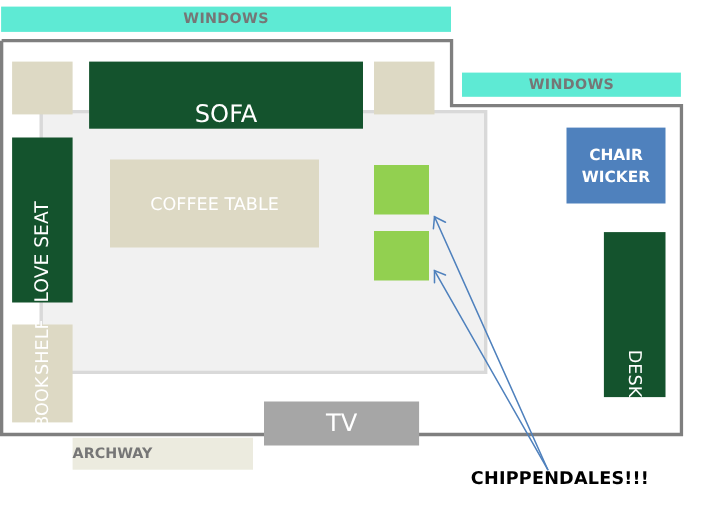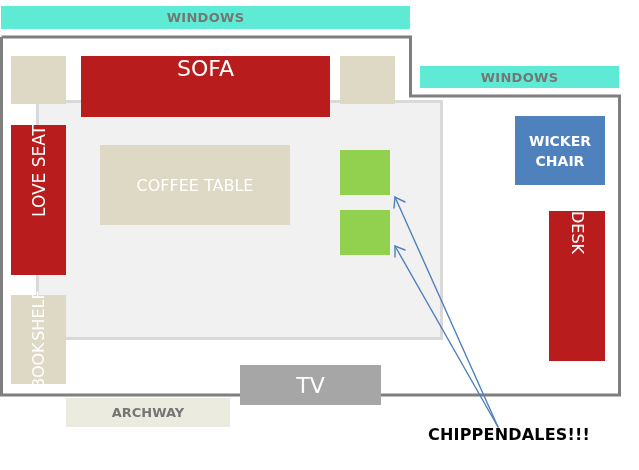--- a/index.html
+++ b/index.html
@@ -2,22 +2,22 @@
 <html><head>
 <meta charset="utf-8">
 <style>
   html, body { margin:0; padding:0; background:#ffffff; }
   body { width:639px; height:470px; position:relative; overflow:hidden;
          font-family:"DejaVu Sans", "Liberation Sans", sans-serif; }
   .abs { position:absolute; box-sizing:border-box; }
   .window { background:#5eead4; color:#767676; font-weight:bold; font-size:13px;
             display:flex; align-items:center; justify-content:center; letter-spacing:0.3px; }
   .archway { background:#ecebdf; color:#767676; font-weight:bold; font-size:13px;
-             display:flex; align-items:center; justify-content:center; }
-  .blue { background:#b91c1c; color:#ffffff; display:flex; align-items:flex-start; justify-content:center; }
+             display:flex; align-items:center; }
+  .blue { background:#14532d; color:#ffffff; display:flex; align-items:flex-end; justify-content:center; }
   .tan { background:#ddd9c4; color:#ffffff; display:flex; align-items:center; justify-content:center; }
   .rug { background:#f1f1f1; border:3px solid #d9d9d9; }
   .green { background:#92d050; }
   .tv { background:#a6a6a6; color:#ffffff; font-size:22px; display:flex; align-items:center; justify-content:center; }
   .wicker { background:#4f81bd; color:#ffffff; font-weight:bold; font-size:14px; text-align:center;
             display:flex; align-items:center; justify-content:center; line-height:20px; }
   .vert-up { writing-mode:vertical-rl; transform:rotate(180deg); }
   .vert-down { writing-mode:vertical-rl; }
   .callout { color:#000000; font-weight:bold; font-size:16px; letter-spacing:0.2px; }
   svg.overlay { position:absolute; left:0; top:0; }
@@ -62,22 +62,22 @@
     <span>SHELF</span>
   </span>
 </div>
 
 <div class="abs tv" style="left:240px;top:365px;width:141px;height:40px;">
   <span>TV</span>
 </div>
 
 <div class="abs wicker" style="left:515px;top:116px;width:90px;height:69px;">
   <div>
+    <div>CHAIR</div>
     <div>WICKER</div>
-    <div>CHAIR</div>
   </div>
 </div>
 
 <div class="abs blue" style="left:549px;top:211px;width:56px;height:150px;font-size:16px;">
   <span class="vert-down">DESK</span>
 </div>
 
 <div class="abs archway" style="left:66px;top:398px;width:164px;height:29px;">
   <span>ARCHWAY</span>
 </div>

